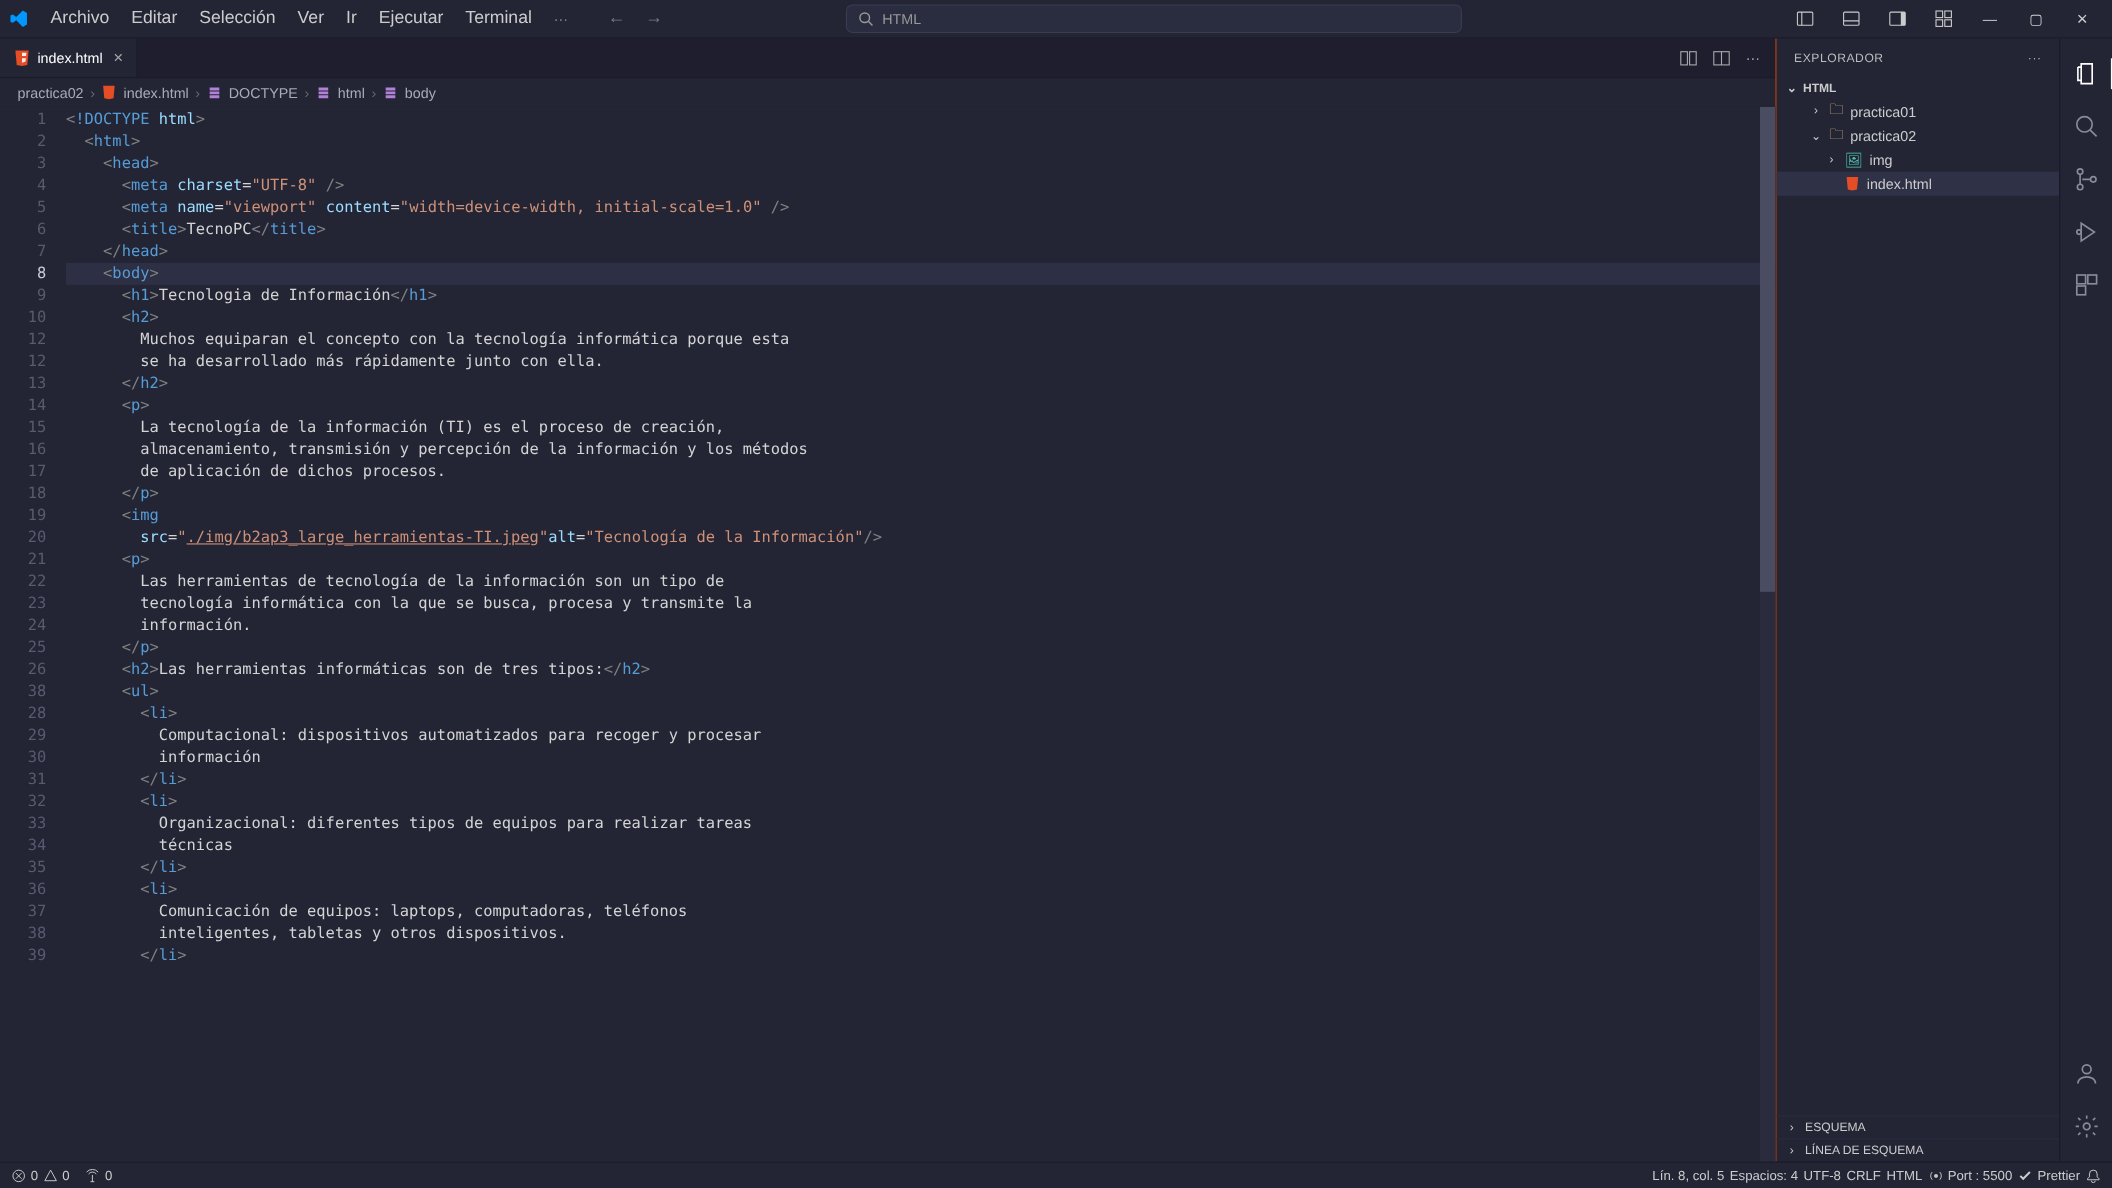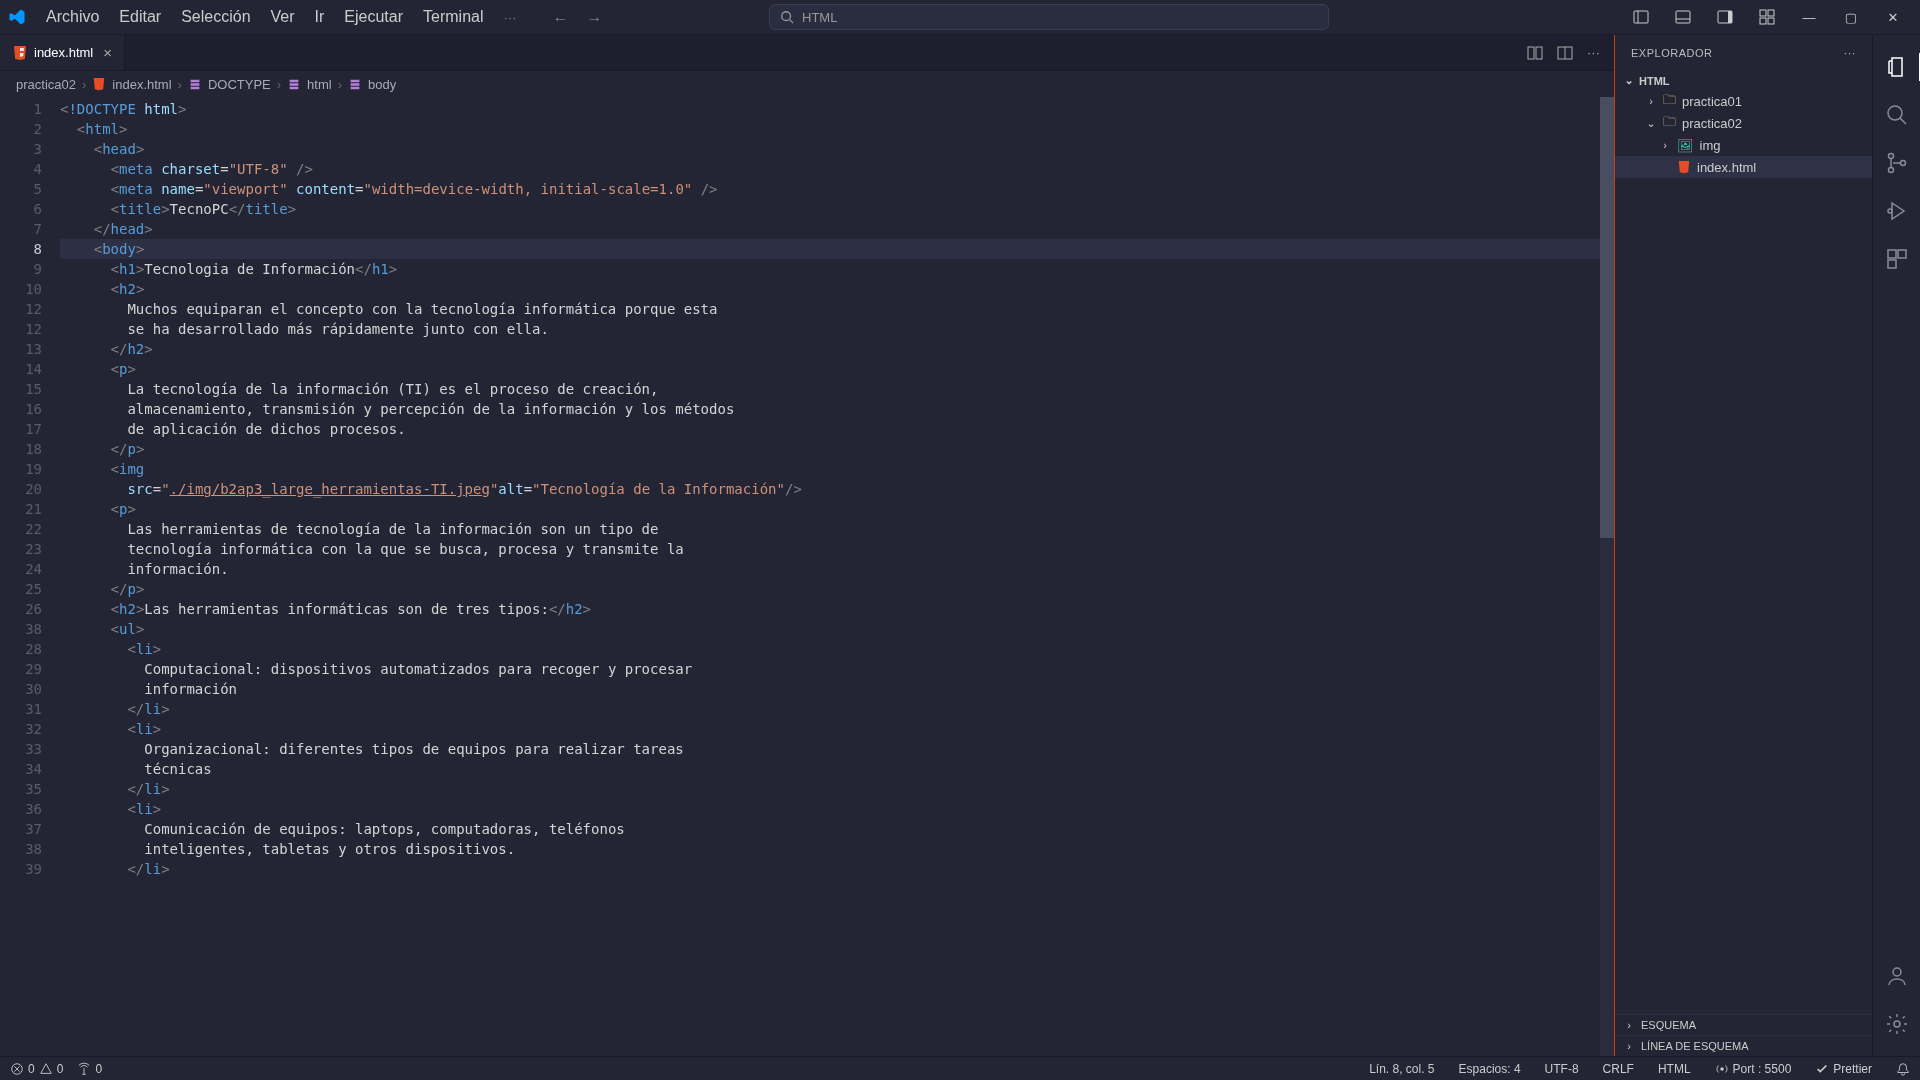--- a/index.html
+++ b/index.html
@@ -221,21 +221,21 @@
   background: #232535;
   border-top: 1px solid #1a1a28;
   display: flex;
   align-items: center;
   padding: 0 10px;
   gap: 14px;
   font-size: 12px;
   color: #ccc;
 }
 .status-left { display: flex; align-items: center; gap: 14px; }
-.status-right { margin-left: auto; display: flex; align-items: center; gap: 24px; }
+.status-right { margin-left: auto; display: flex; align-items: center; gap: 5px; }
 .status-item { display: flex; align-items: center; gap: 4px; cursor: pointer; }
 .status-item svg { width: 14px; height: 14px; }
 
 .panel-bottom-section {
   border-top: 1px solid #2a2c3e;
   padding: 4px 8px;
   font-size: 11px;
   display: flex;
   align-items: center;
   gap: 6px;

